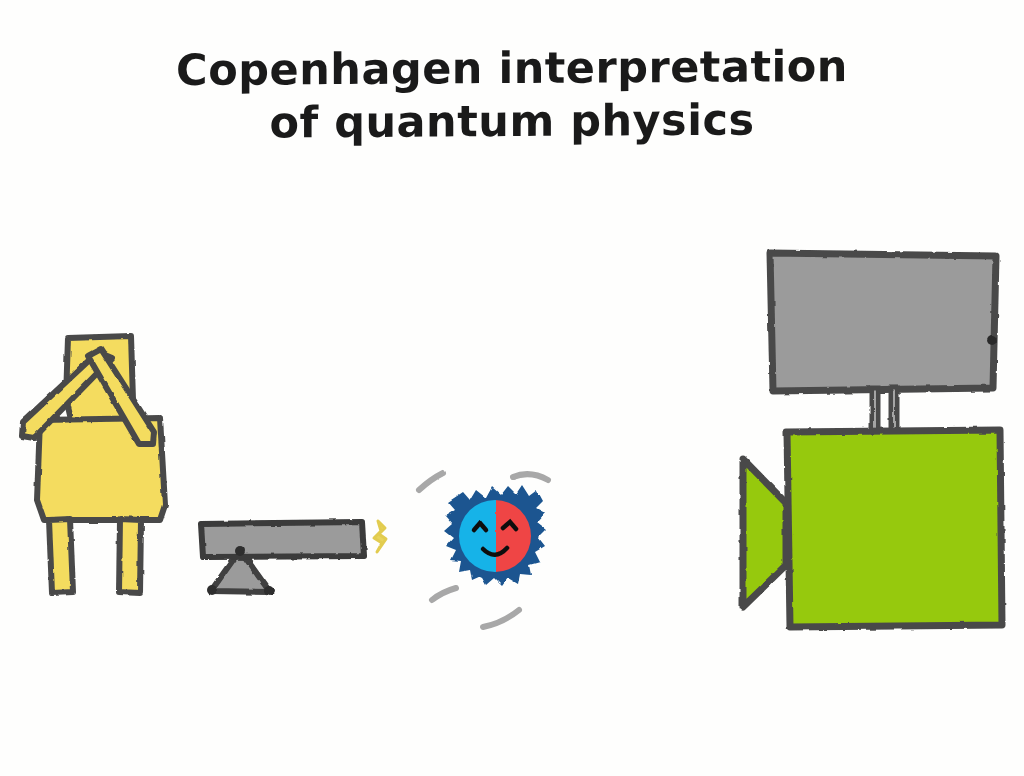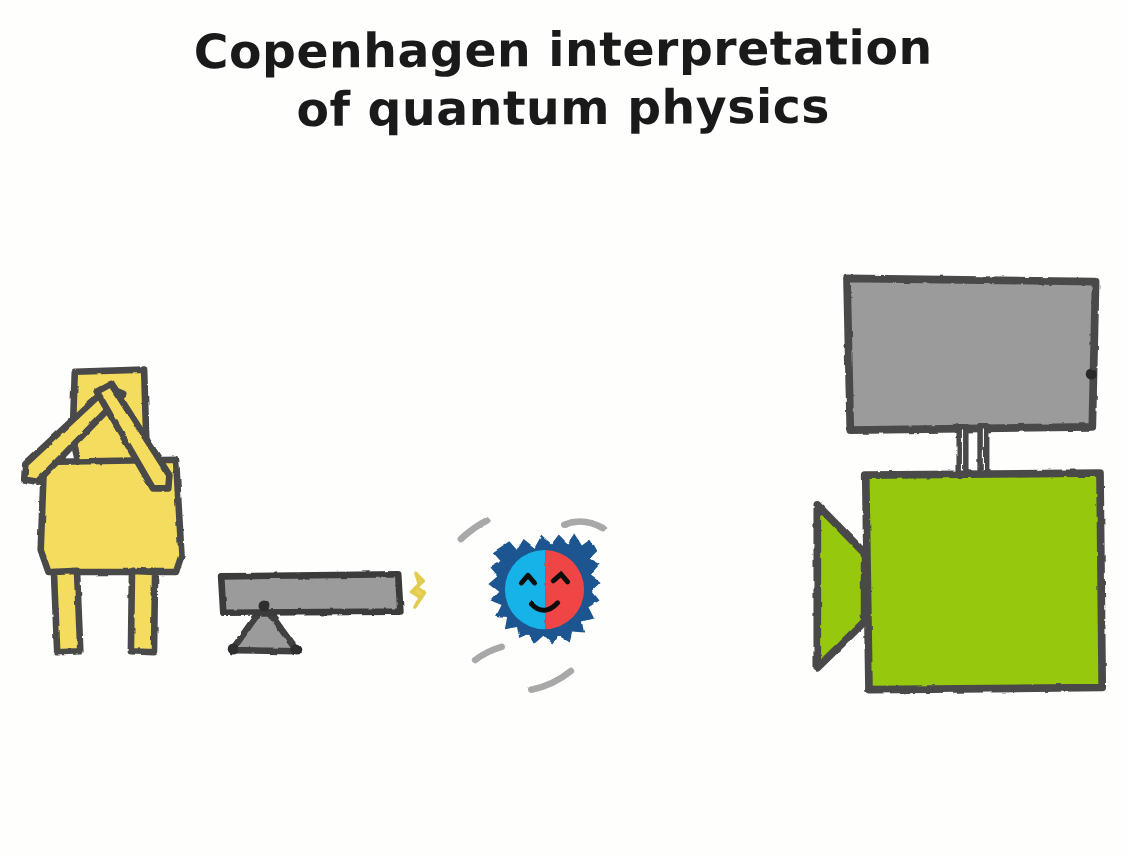--- a/index.html
+++ b/index.html
@@ -14,21 +14,21 @@
   #stage {
     position: relative;
     width: 1024px;
     height: 776px;
     background: #fefefd;
     overflow: hidden;
   }
   #title-block {
     position: absolute;
     left: 0;
-    top: 22px;
+    top: 44px;
     width: 1024px;
     text-align: center;
     line-height: 1.15;
     color: #1a1a1a;
     font-family: "DejaVu Sans", sans-serif;
     font-size: 43px;
     font-weight: 700;
     letter-spacing: 0.5px;
     pointer-events: none;
   }

